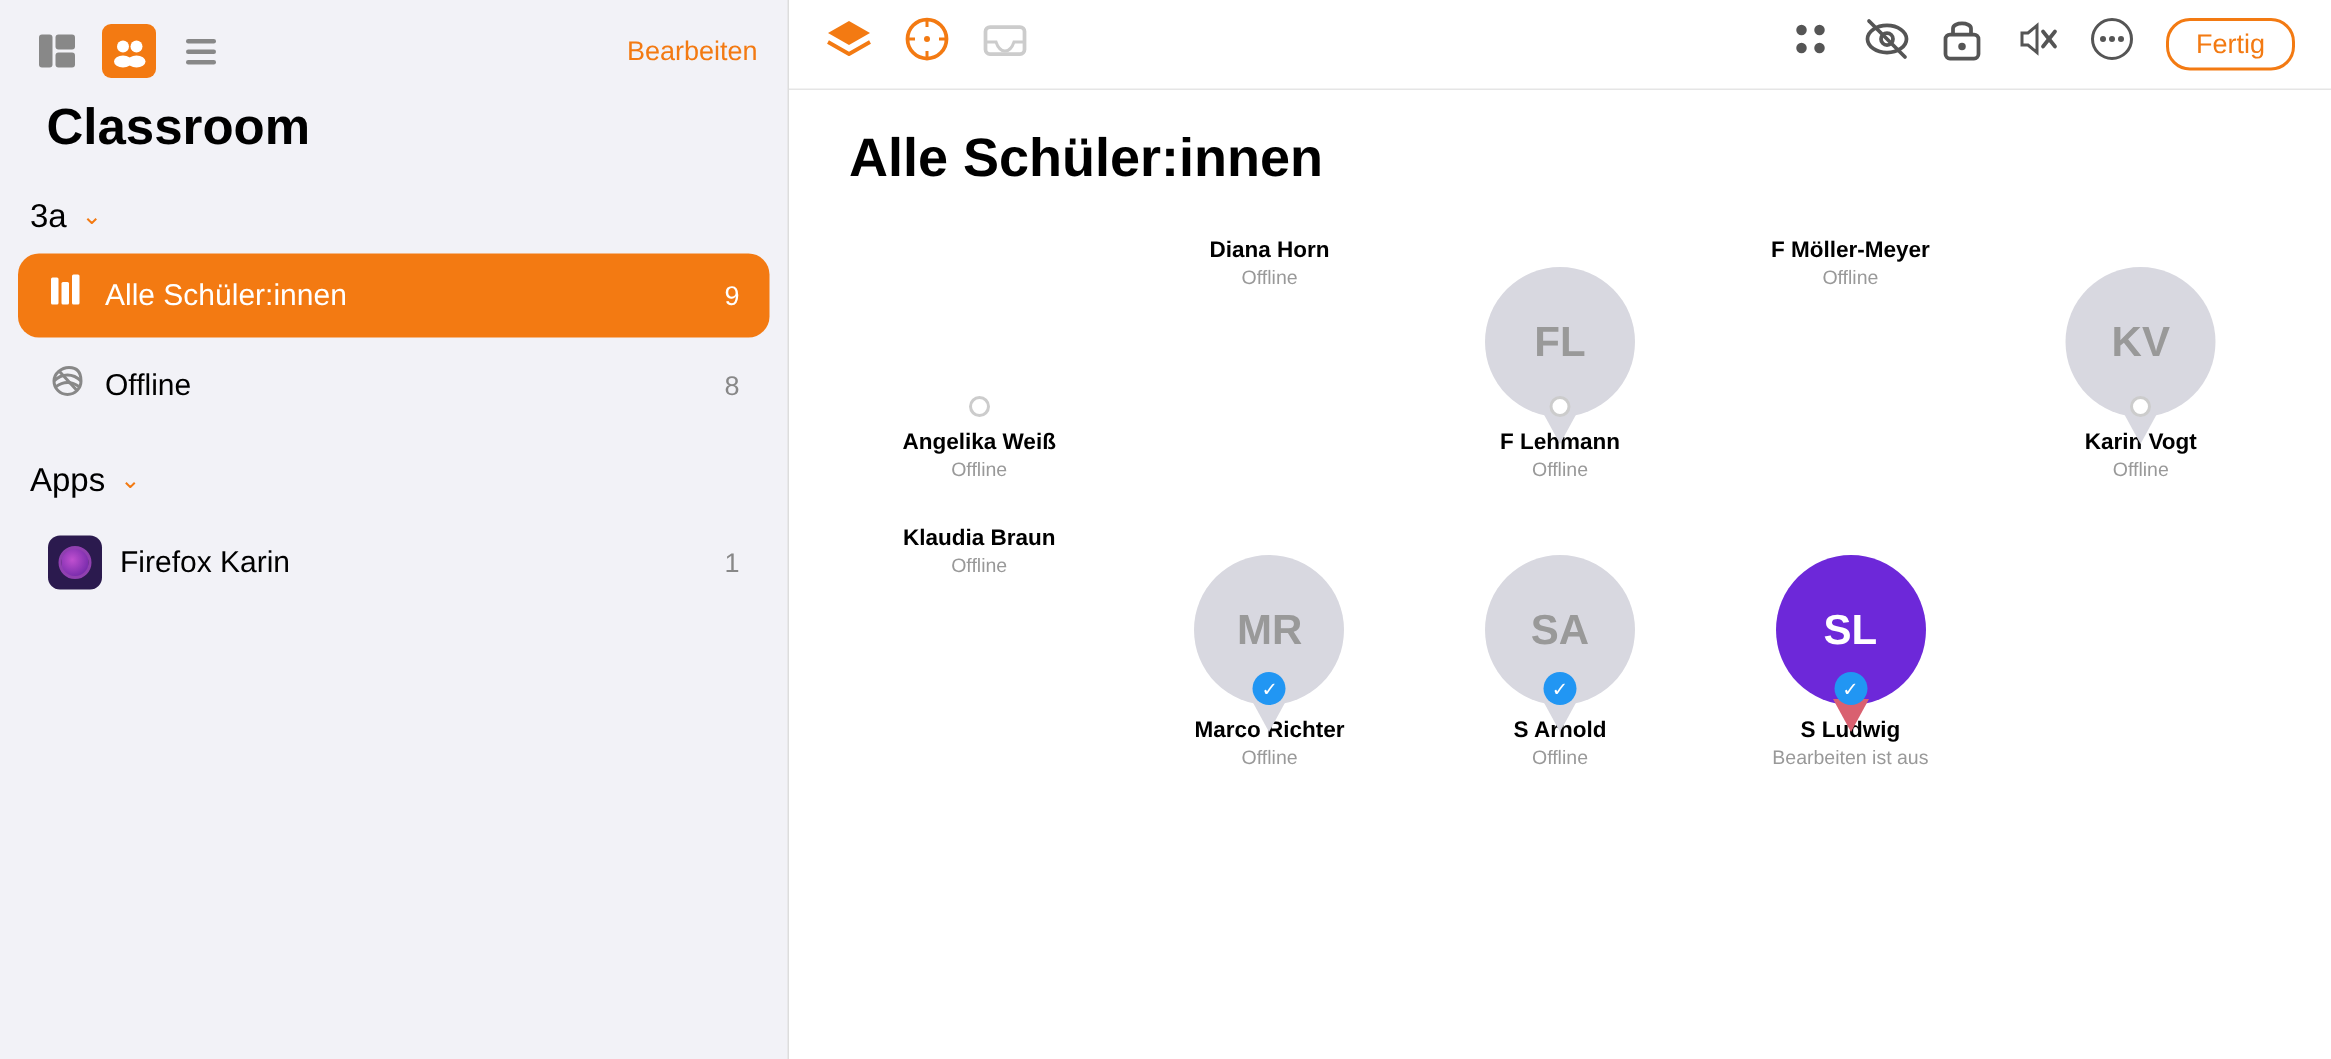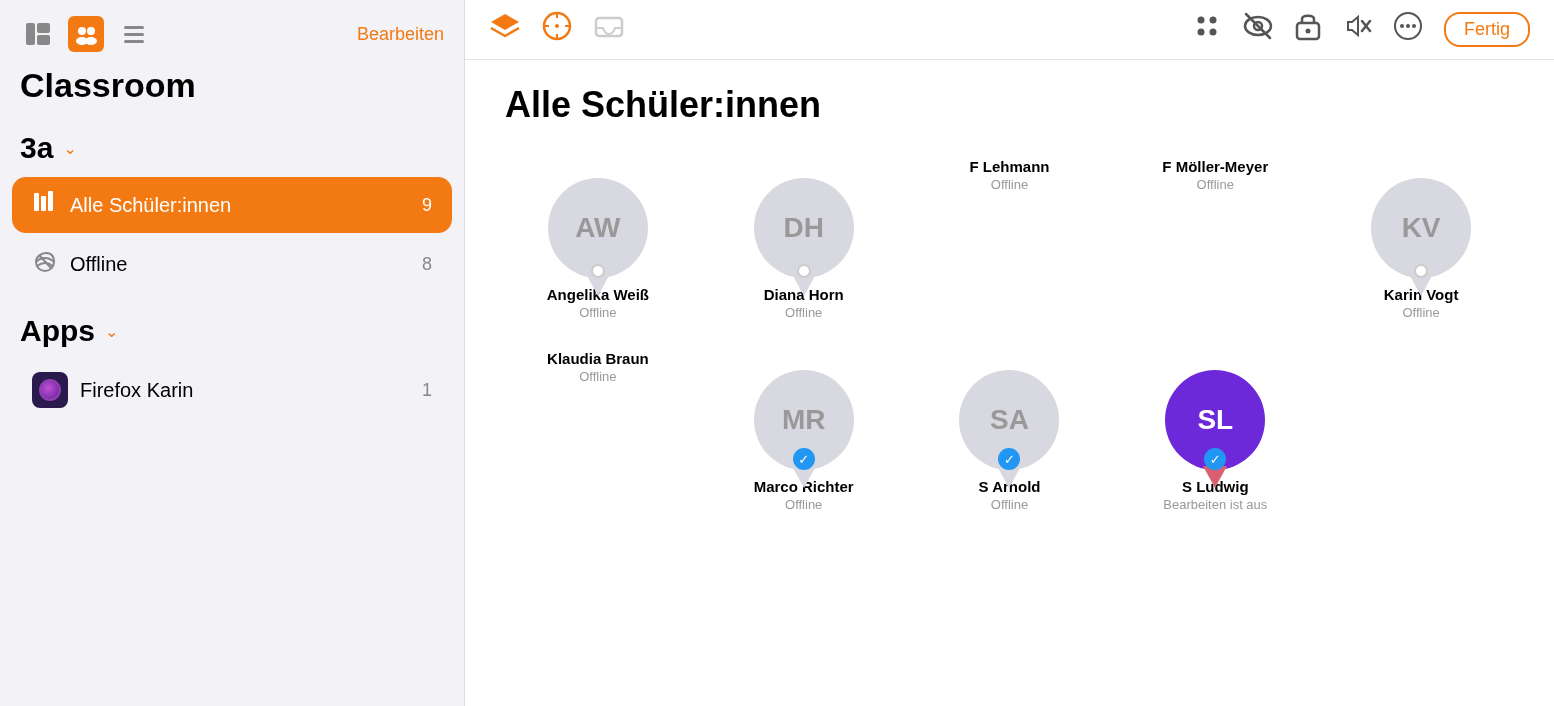--- a/index.html
+++ b/index.html
@@ -7,21 +7,21 @@
       font-family: -apple-system, BlinkMacSystemFont, 'Helvetica Neue', sans-serif;
       background: #f2f2f7;
       display: flex;
       width: 1554px;
       height: 706px;
       overflow: hidden;
     }
 
     
     .sidebar {
-      width: 465px;
+      width: 526px;
       background: #f2f2f7;
       display: flex;
       flex-direction: column;
       padding: 0;
       border-right: 1px solid #ddd;
       flex-shrink: 0;
     }
     .sidebar-header {
       display: flex;
       align-items: center;
@@ -48,30 +48,31 @@
       color: #f37a12;
       font-size: 18px;
       cursor: pointer;
       font-weight: 400;
     }
     .sidebar-title {
       font-size: 34px;
       font-weight: 800;
       color: #000;
       padding: 4px 20px 16px 20px;
+      margin-left: 11px;
     }
     .sidebar-section-header {
       display: flex;
       align-items: center;
       padding: 10px 20px;
       cursor: pointer;
     }
     .sidebar-section-label {
-      font-size: 30px;
-      font-weight: 700;
+      font-size: 22px;
+      font-weight: 400;
       color: #000;
     }
     .chevron {
       margin-left: 10px;
       color: #f37a12;
       font-size: 16px;
     }
     .sidebar-item {
       display: flex;
       align-items: center;
@@ -412,35 +413,34 @@
       </span>
       <button class="fertig-btn">Fertig</button>
     </div>
   </div>
 
   <div class="main-content">
     <div class="main-title">Alle Schüler:innen</div>
     <div class="students-grid" id="students-grid">
     <div class="student-card">
           <div class="avatar-wrapper">
-            <div class="avatar-circle">AW</div>
             <div class="avatar-pin-dot"></div>
           </div>
           <div class="student-name">Angelika Weiß</div>
           <div class="student-status">Offline</div>
         </div>
         <div class="student-card">
-          <div class="avatar-wrapper">
-            <div class="avatar-circle">DH</div>
+          <div class="student-name">Diana Horn</div>
+          <div class="student-status">Offline</div>
+        </div>
+        <div class="student-card">
+          <div class="avatar-wrapper">
+            <div class="avatar-circle">FL</div>
             <div class="avatar-pin-dot"></div>
           </div>
-          <div class="student-name">Diana Horn</div>
-          <div class="student-status">Offline</div>
-        </div>
-        <div class="student-card">
           <div class="student-name">F Lehmann</div>
           <div class="student-status">Offline</div>
         </div>
         <div class="student-card">
           <div class="student-name">F Möller-Meyer</div>
           <div class="student-status">Offline</div>
         </div>
         <div class="student-card">
           <div class="avatar-wrapper">
             <div class="avatar-circle">KV</div>

